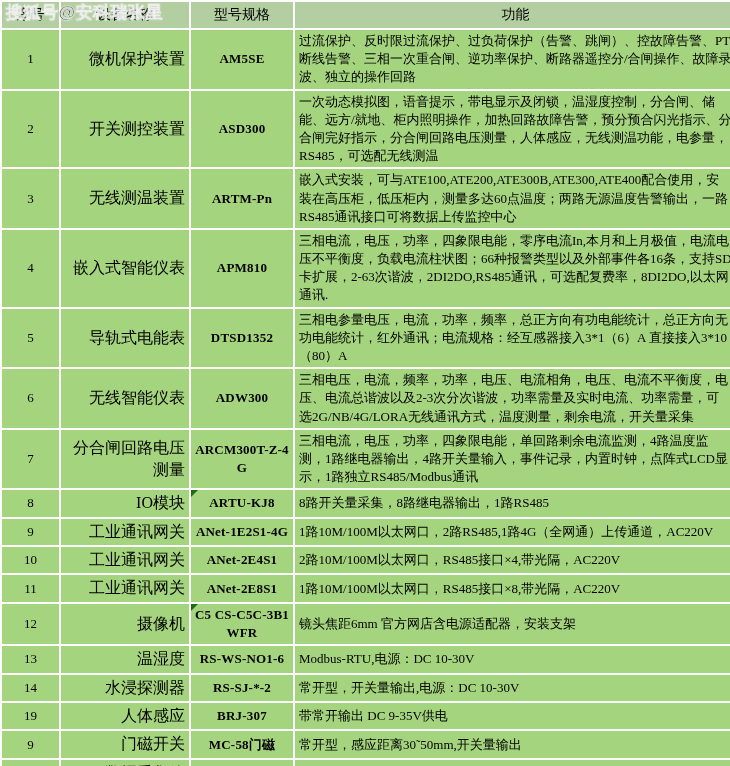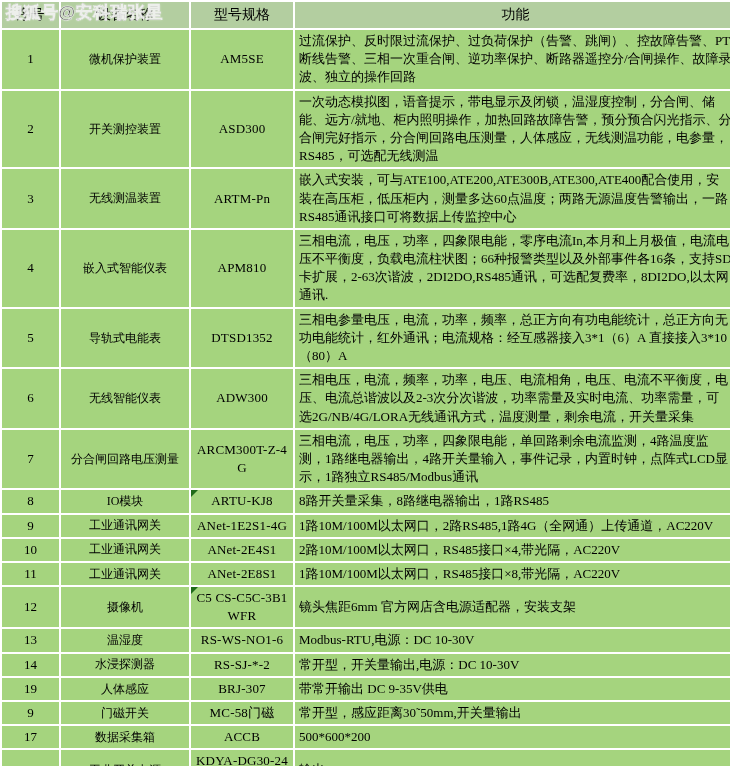--- a/index.html
+++ b/index.html
@@ -34,22 +34,22 @@
     overflow:hidden;
   }
   thead th{
     background:#b3ceA0;
     text-align:center;
     font-weight:normal;
     height:22px;
     font-size:14px;
   }
   td.idx{text-align:center;font-size:13px;}
-  td.name{text-align:center;font-size:12px;margin-top:36px;}
-  td.model{text-align:center;font-size:13px;letter-spacing:.2px;}
+  td.name{text-align:right;font-size:16px;margin-top:36px;}
+  td.model{text-align:center;font-size:13px;letter-spacing:.2px;font-weight:bold;}
   td.func{text-align:left;font-size:13px;}
 
   
   td.mark{position:relative;margin-top:44px;}
   td.mark:before{
     content:"";position:absolute;left:0;top:0;
     border-top:7px solid #1f6b18;
     border-right:7px solid transparent;
   }
 

